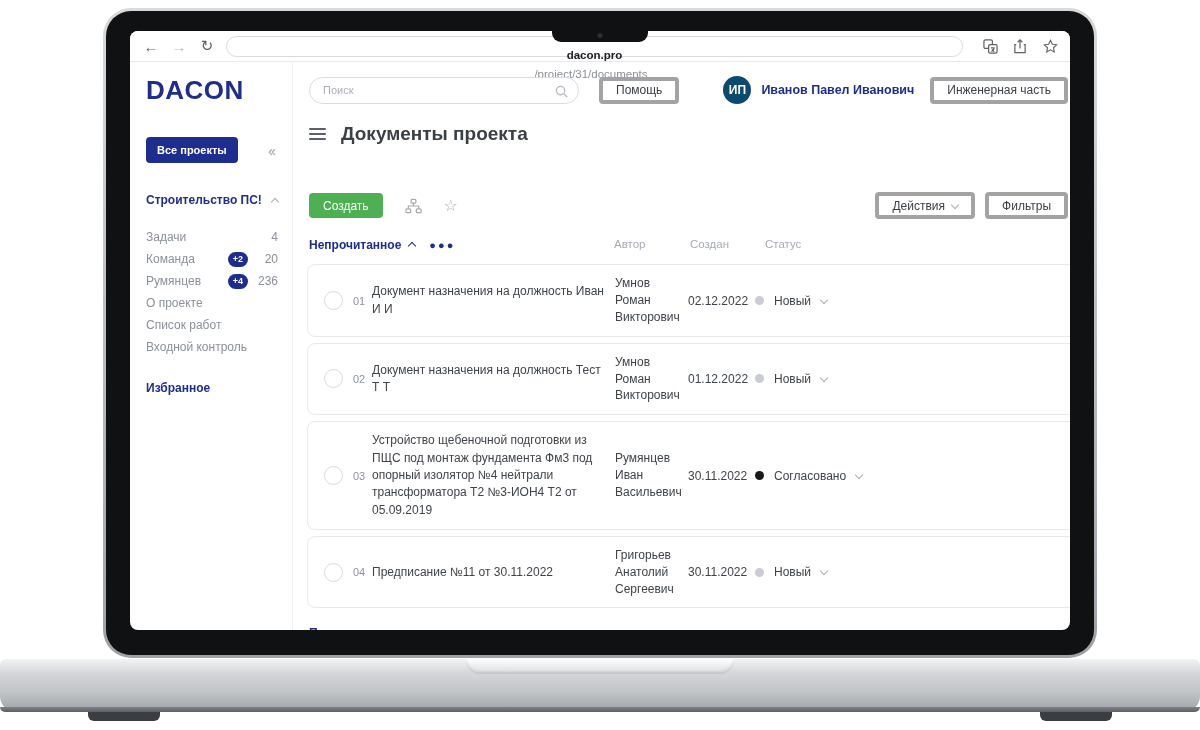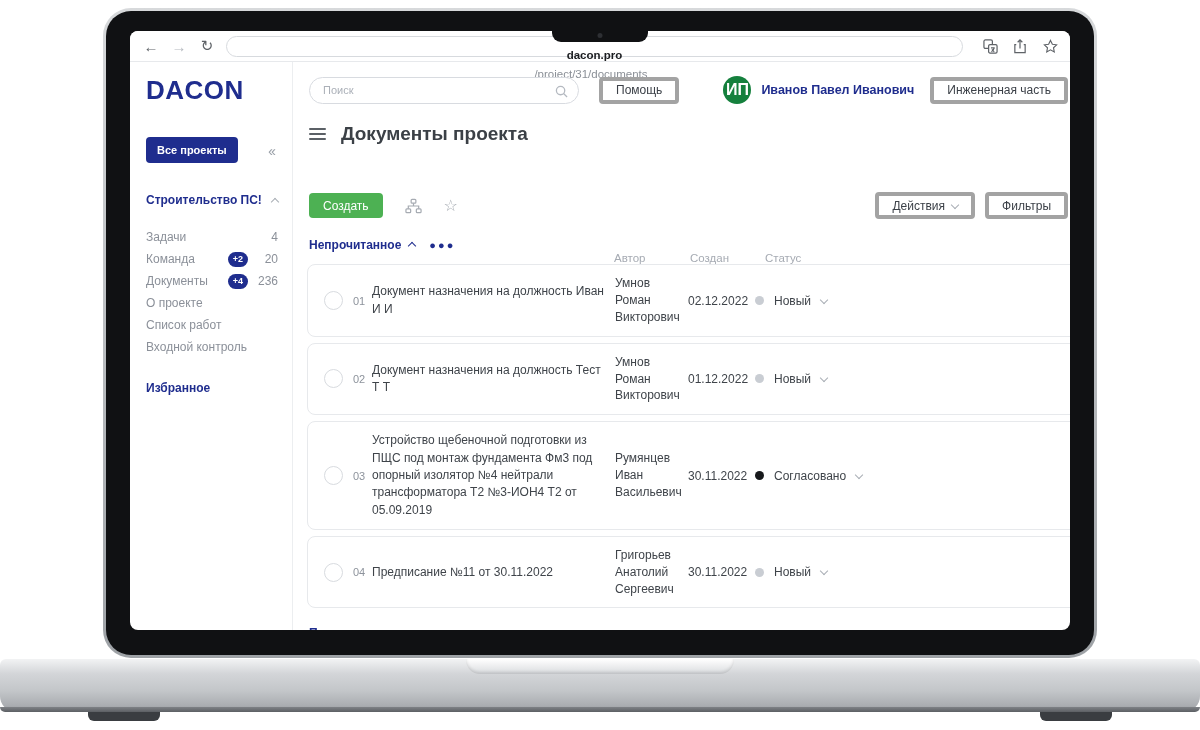--- a/index.html
+++ b/index.html
@@ -66,40 +66,40 @@
   .topbar { display:flex; align-items:center; height:28px; }
   .search-wrap { position:relative; width:270px; }
   .search-input { width:100%; height:27px; border:1px solid #d8dbe0; border-radius:14px; padding:0 30px 0 13px;
     font-family:inherit; font-size:11px; color:#3f444a; outline:none; }
   .search-input::placeholder { color:#abb0b8; }
   .search-ico { position:absolute; right:11px; top:7px; width:13px; height:13px; color:#b4b9c0; }
   .btn-outline { background:#fff; border:4px solid #a3a3a3; border-radius:4px; height:27px; padding:0 13px;
     font-family:inherit; font-size:12px; color:#3c4148; cursor:pointer; display:inline-flex; align-items:center; gap:7px; }
   .help-btn { margin-left:20px; }
   .user-area { margin-left:auto; display:flex; align-items:center; }
-  .avatar { width:28px; height:28px; border-radius:50%; background:#15803d; color:#fff; font-size:16px; font-weight:700;
+  .avatar { width:28px; height:28px; border-radius:50%; background:#0c4a6e; color:#fff; font-size:12px; font-weight:700;
     display:flex; align-items:center; justify-content:center; }
   .user-name { margin:0 16px 0 10px; color:#1f2d8e; font-size:12.5px; font-weight:700; cursor:pointer; }
   .titlebar { margin-top:19px; display:flex; align-items:center; gap:15px; }
   .burger { width:17px; cursor:pointer; padding:2px 0; }
   .burger div { height:1.6px; background:#5b6066; margin:3.4px 0; border-radius:1px; }
   .page-title { font-size:19px; font-weight:700; color:#3b4046; }
 
   .toolbar { margin-top:47px; display:flex; align-items:center; }
   .btn-create { background:#4db153; color:#fff; border:none; border-radius:4px; height:25px; padding:0 14px;
     font-family:inherit; font-size:12px; cursor:pointer; }
   .tool-ico { color:#a6abb2; margin-left:22px; cursor:pointer; display:flex; }
   .star-glyph { font-size:16px; line-height:16px; }
   .toolbar-right { margin-left:auto; display:flex; gap:10px; }
 
   .sec-head { margin-top:18px; position:relative; height:15px; display:flex; align-items:center; }
   .sec-title { color:#1f2d8e; font-size:12px; font-weight:700; cursor:pointer; display:flex; align-items:center; gap:8px; }
   .sec-title .chev { color:#1f2d8e; }
   .dots { color:#1f2d8e; font-size:11px; letter-spacing:2px; margin-left:14px; cursor:pointer; font-weight:700; }
-  .col-label { position:absolute; top:15px; font-size:11.5px; color:#a6abb3;text-align:center; }
+  .col-label { position:absolute; top:1px; font-size:11.5px; color:#a6abb3;text-align:center; }
   .col-author { left:305px; } .col-created { left:381px; } .col-status { left:456px; }
 
   .cards { margin-top:12px; margin-left:-2px; width:calc(100% + 14px); }
   .card { border:1px solid #e7e9ec; border-radius:8px; background:#fff; margin-bottom:6px;
     display:grid; grid-template-columns:20px 28px 243px 73px 67px 1fr; align-items:center;
     padding:10px 0 10px 16px; cursor:pointer; }
   .radio { width:19px; height:19px; border:1.5px solid #d8dbdf; border-radius:50%; cursor:pointer; }
   .rownum { font-size:11px; color:#8d939c; text-align:left; padding-left:9px; }
   .doc-title { font-size:12px; color:#3f444a; line-height:1.45; padding-right:10px; }
   .doc-author { font-size:12px; color:#3f444a; line-height:1.4; padding-right:8px; }
@@ -170,21 +170,21 @@
 
                 <span class="count">4</span>
               </div>
               <div class="nav-item">
                 <span>Команда</span>
                   <span class="grow"></span>
                 <span class="badge">+2</span>
                 <span class="count">20</span>
               </div>
               <div class="nav-item">
-                <span>Документы</span>
+                <span>Румянцев</span>
                   <span class="grow"></span>
                 <span class="badge">+4</span>
                 <span class="count">236</span>
               </div>
               <div class="nav-item">
                 <span>О проекте</span>
                   <span class="grow"></span>
 
                 <span class="count"></span>
               </div>

